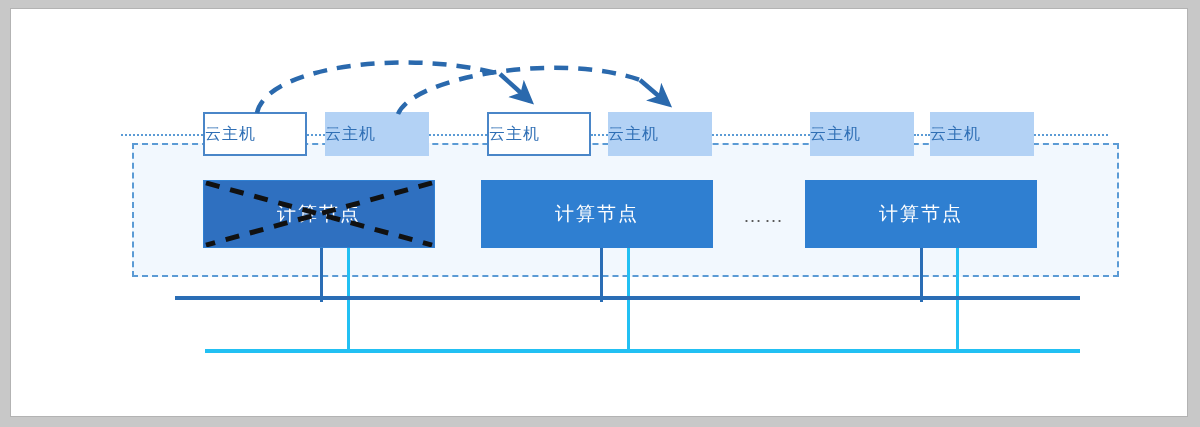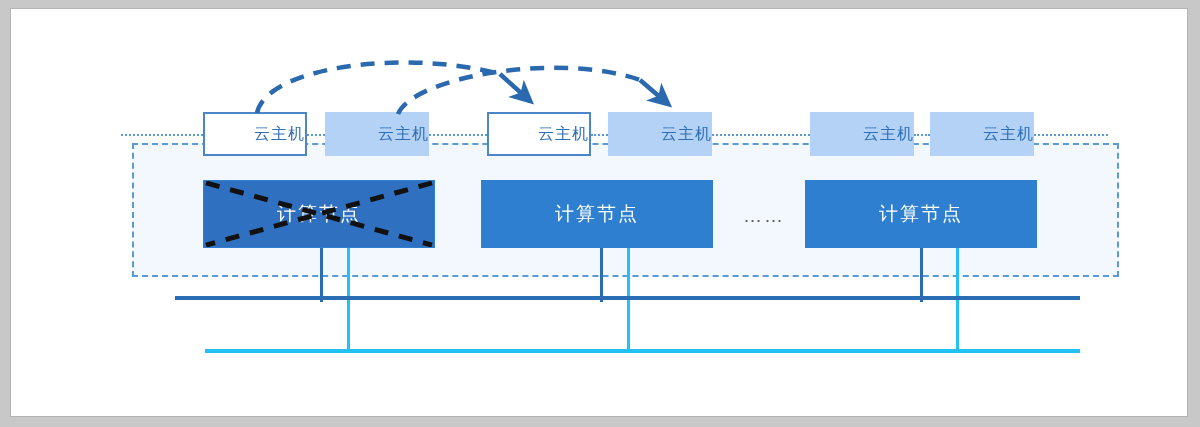--- a/index.html
+++ b/index.html
@@ -40,21 +40,21 @@
     background: #f2f8fe;
     border: 2px dashed #5b9bd5;
     box-sizing: border-box;
   }
   
   .host-box {
     position: absolute;
     height: 44px;
     display: flex;
     align-items: center;
-    justify-content: flex-end;
+    justify-content: flex-start;
     box-sizing: border-box;
     font-size: 16px;
     color: #2f6fb5;
     letter-spacing: 1px;
     white-space: nowrap;
     z-index: 6;
   }
   .host-box.outlined {
     background: #ffffff;
     border: 2px solid #4a86c8;

